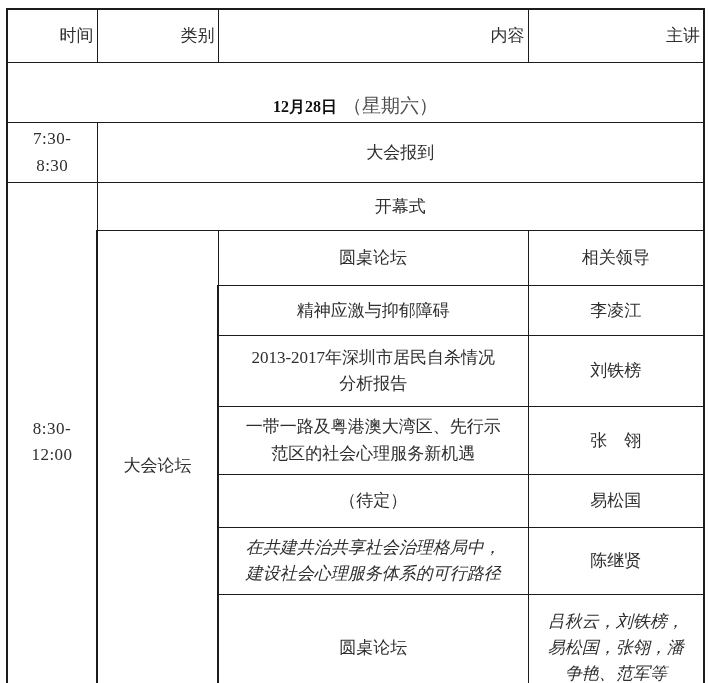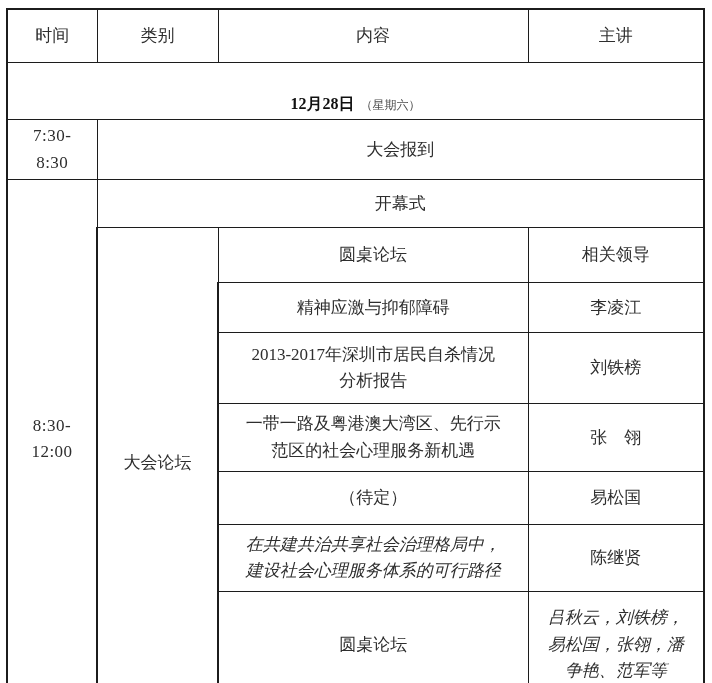--- a/index.html
+++ b/index.html
@@ -34,41 +34,41 @@
     font-size: 17px;
     font-weight: normal;
     line-height: 1.55;
     white-space: pre-line;
     padding: 2px 3px;
     color: #2e2e2e;
     overflow: hidden;
   }
   
   table.schedule { border: 2px solid #1c1c1c; }
-  table.schedule tr:first-child th { border-top-width: 2px; }
+  table.schedule tr:first-child th { border-top-width: 2px; text-align: right; }
   table.schedule tr td:first-child, table.schedule tr th:first-child { border-left-width: 2px; }
   table.schedule tr td:last-child, table.schedule tr th:last-child { border-right-width: 2px; }
   table.schedule tr:last-child td { border-bottom-width: 2px; }
 
   th.hdr {
     font-weight: bold;
     font-size: 18px;
     color: #101010;
   }
   td.date-cell {
     font-size: 17px;
     padding: 1px 3px;
   }
   td.date-cell .date-day {
     font-weight: bold;
     font-size: 16px;
     color: #101010;
   }
   td.date-cell .date-week {
-    font-size: 12px;
+    font-size: 19px;
     color: #4d4d4d;
     margin-left: 6px;
   }
   td.bold-cell {
     font-weight: bold;
     font-size: 18px;
     color: #101010;
     margin-top: 44px;
   }
   

